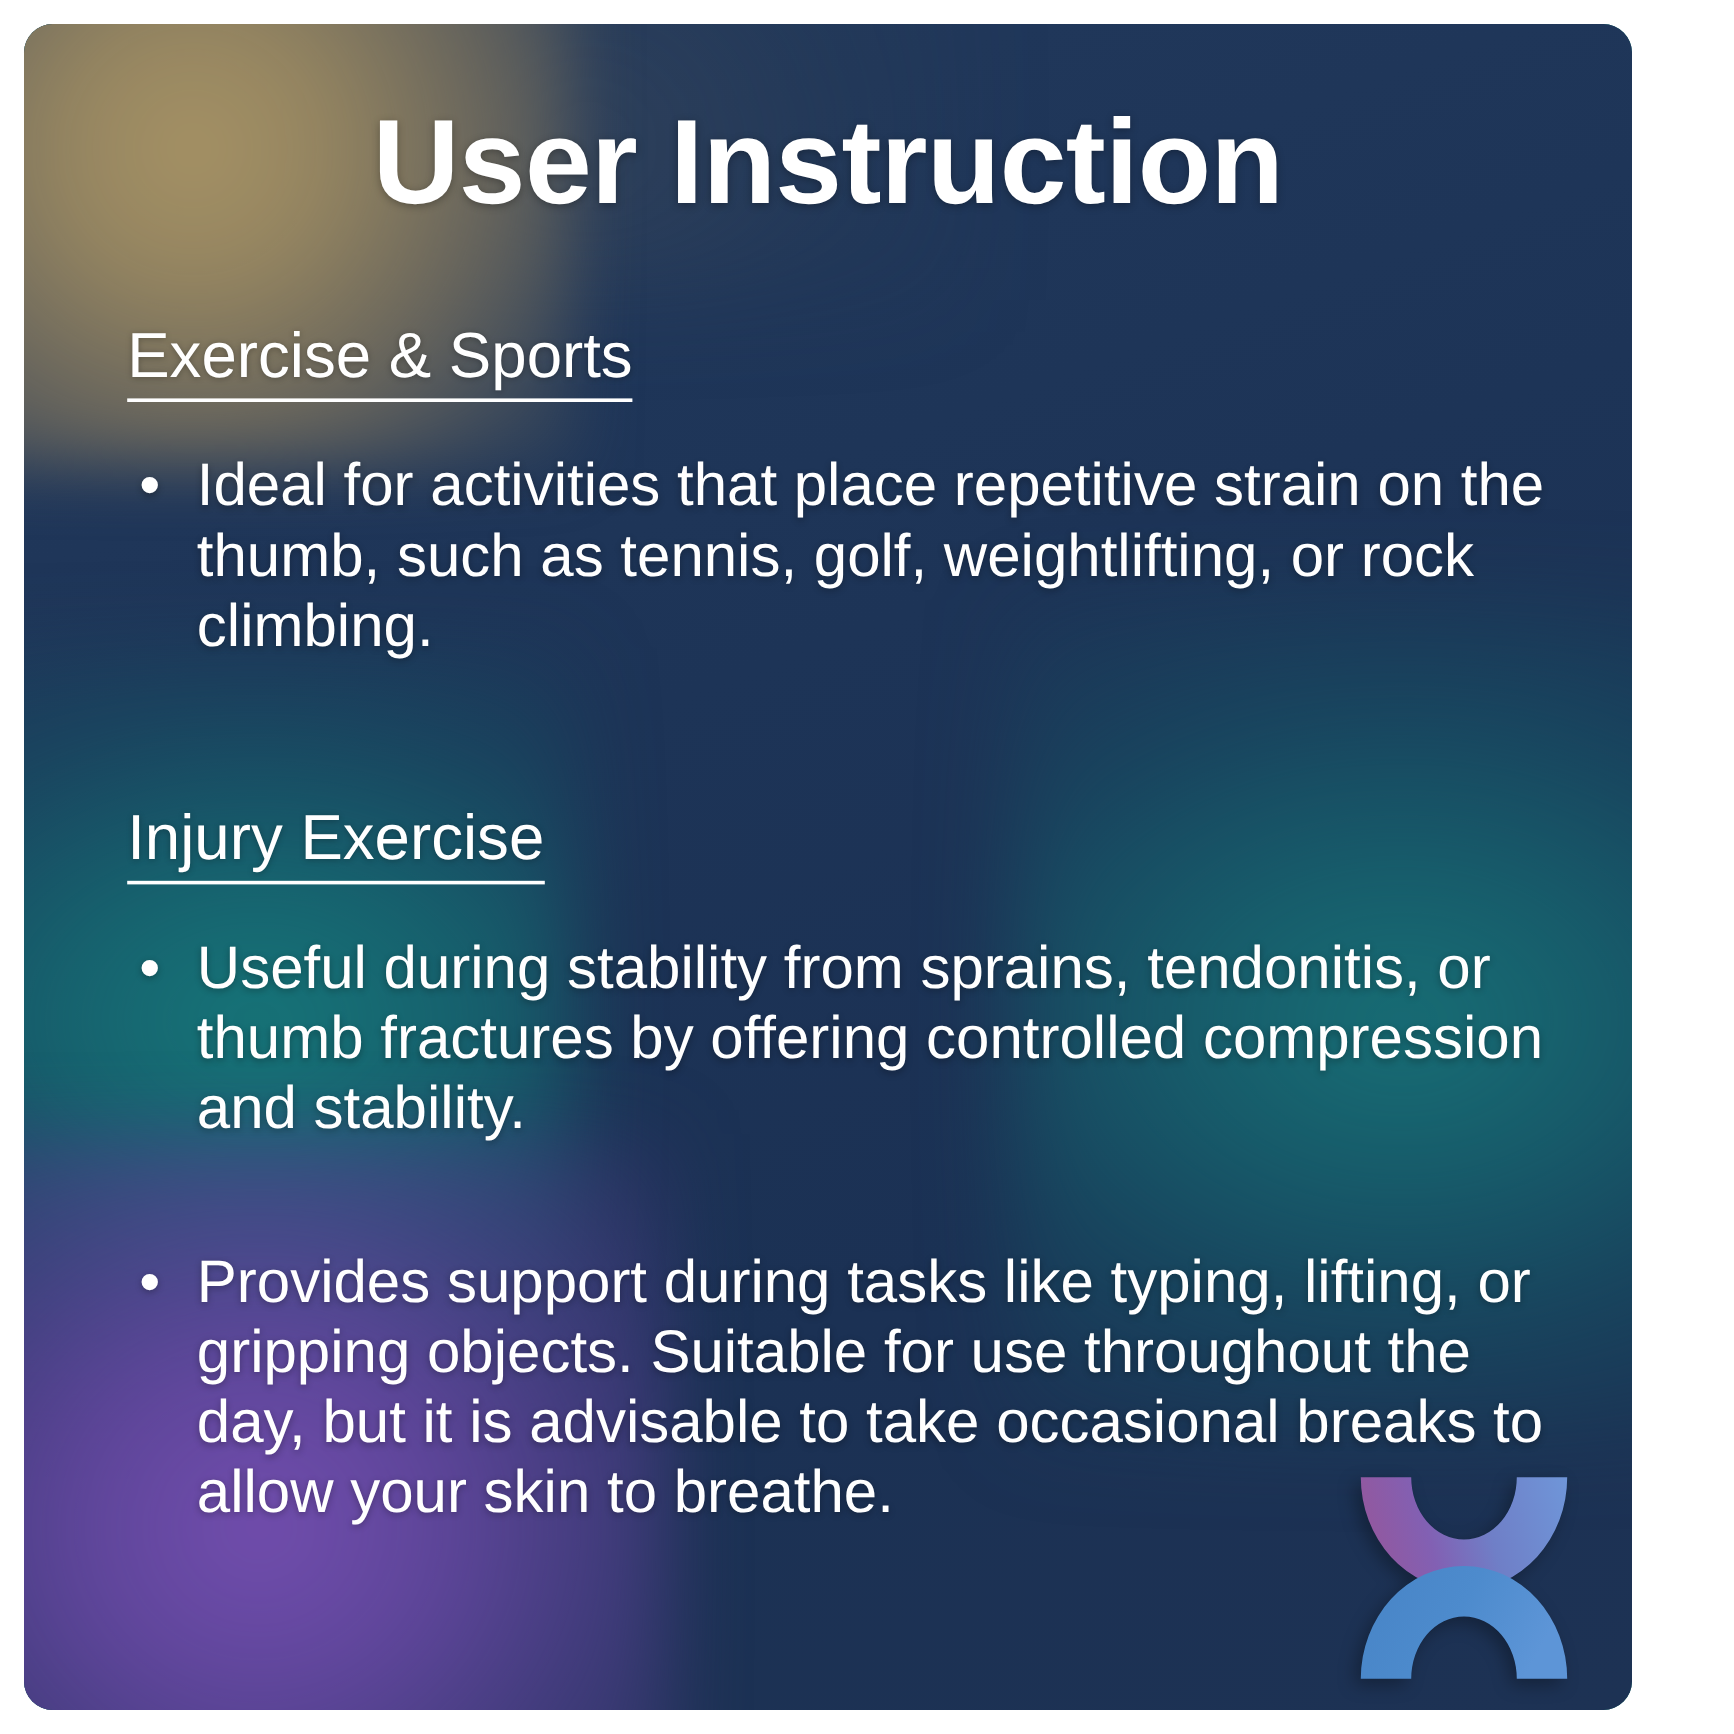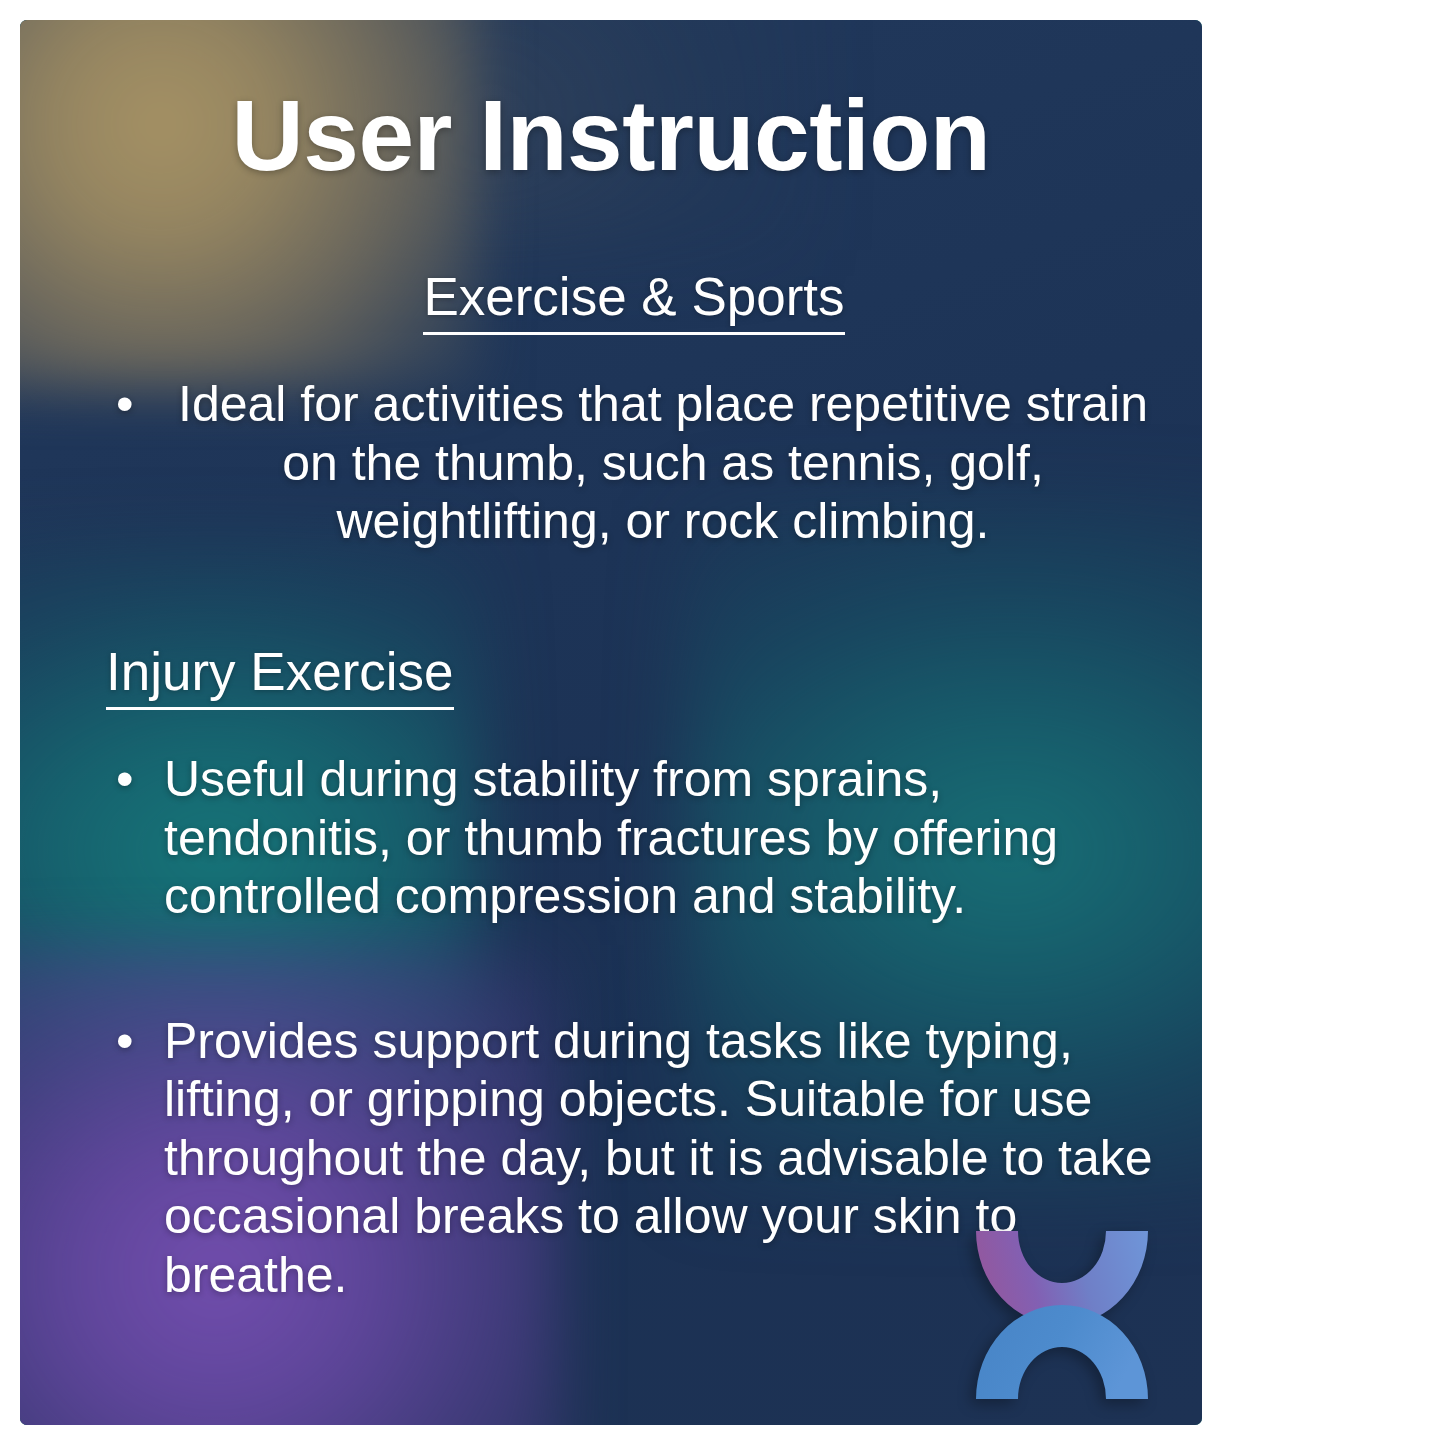--- a/index.html
+++ b/index.html
@@ -17,23 +17,23 @@
     width: 1445px;
     height: 1445px;
     background: #ffffff;
   }
 
   
   #card {
     position: absolute;
     left: 20px;
     top: 20px;
-    width: 1182px;
+    width: 1340px;
     height: 1405px;
-    border-radius: 7px;
+    border-radius: 24px;
     overflow: hidden;
     background: #0f766e;
   }
 
   
   .glow {
     position: absolute;
     pointer-events: none;
   }
 
@@ -182,21 +182,21 @@
   .bullet-dot {
     position: absolute;
     left: 10px;
     top: 0;
     font-size: 50px;
     line-height: 1.17;
     color: #ffffff;
   }
 
   
-  #section-exercise { margin-bottom: 90px; text-align: center; }
+  #section-exercise { margin-bottom: 117px; }
   #section-injury   { margin-bottom: 86px; }
 
   
   #brand-logo {
     position: absolute;
     right: 48px;
     bottom: 24px;
     width: 184px;
     height: 172px;
     z-index: 6;

